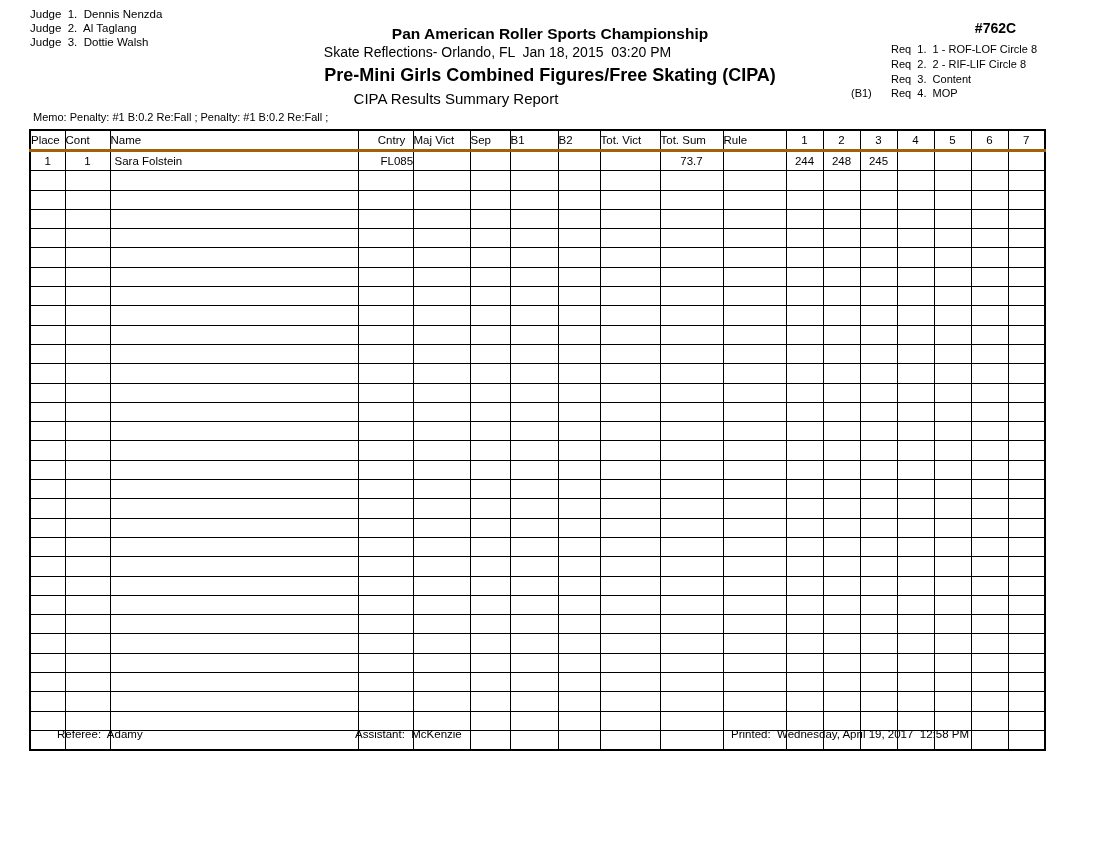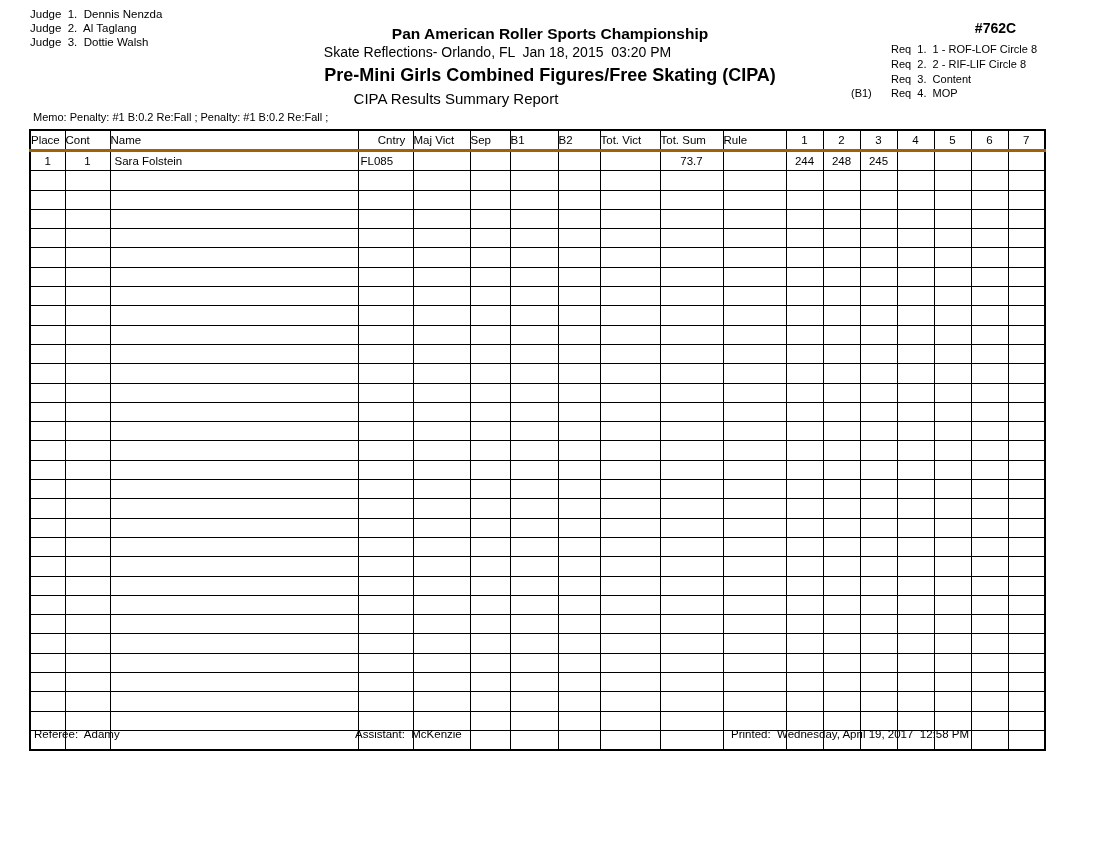--- a/index.html
+++ b/index.html
@@ -75,25 +75,25 @@
 
   
   thead th { text-align: left; padding-left: 3px; }
   thead th.c3 { text-align: center; padding-left: 12px; }
   thead th.c11, thead th.c12, thead th.c13, thead th.c14,
   thead th.c15, thead th.c16, thead th.c17 { text-align: center; padding-left: 0; }
 
   
   tbody td { text-align: center; }
   tbody td.c2 { text-align: left; padding-left: 4px; }
-  tbody td.c3 { text-align: left; padding-left: 2px; }
+  tbody td.c3 { text-align: left; padding-left: 22px; }
 
   
   .footer { position: absolute; left: 0; top: 728px; width: 1100px; font-size: 11.5px; }
-  .footer-referee   { position: absolute; left: 14px;  top: 0; padding-left: 20px; }
+  .footer-referee   { position: absolute; left: 37px;  top: 0; padding-left: 20px; }
   .footer-assistant { position: absolute; left: 355px; top: 0; }
   .footer-printed   { position: absolute; left: 695px; top: 0; padding-left: 36px; }
 </style>
 </head>
 <body>
 
 <div class="judges-block">
   <div class="pre">Judge  1.  Dennis Nenzda</div>
   <div class="pre">Judge  2.  Al Taglang</div>
   <div class="pre">Judge  3.  Dottie Walsh</div>

